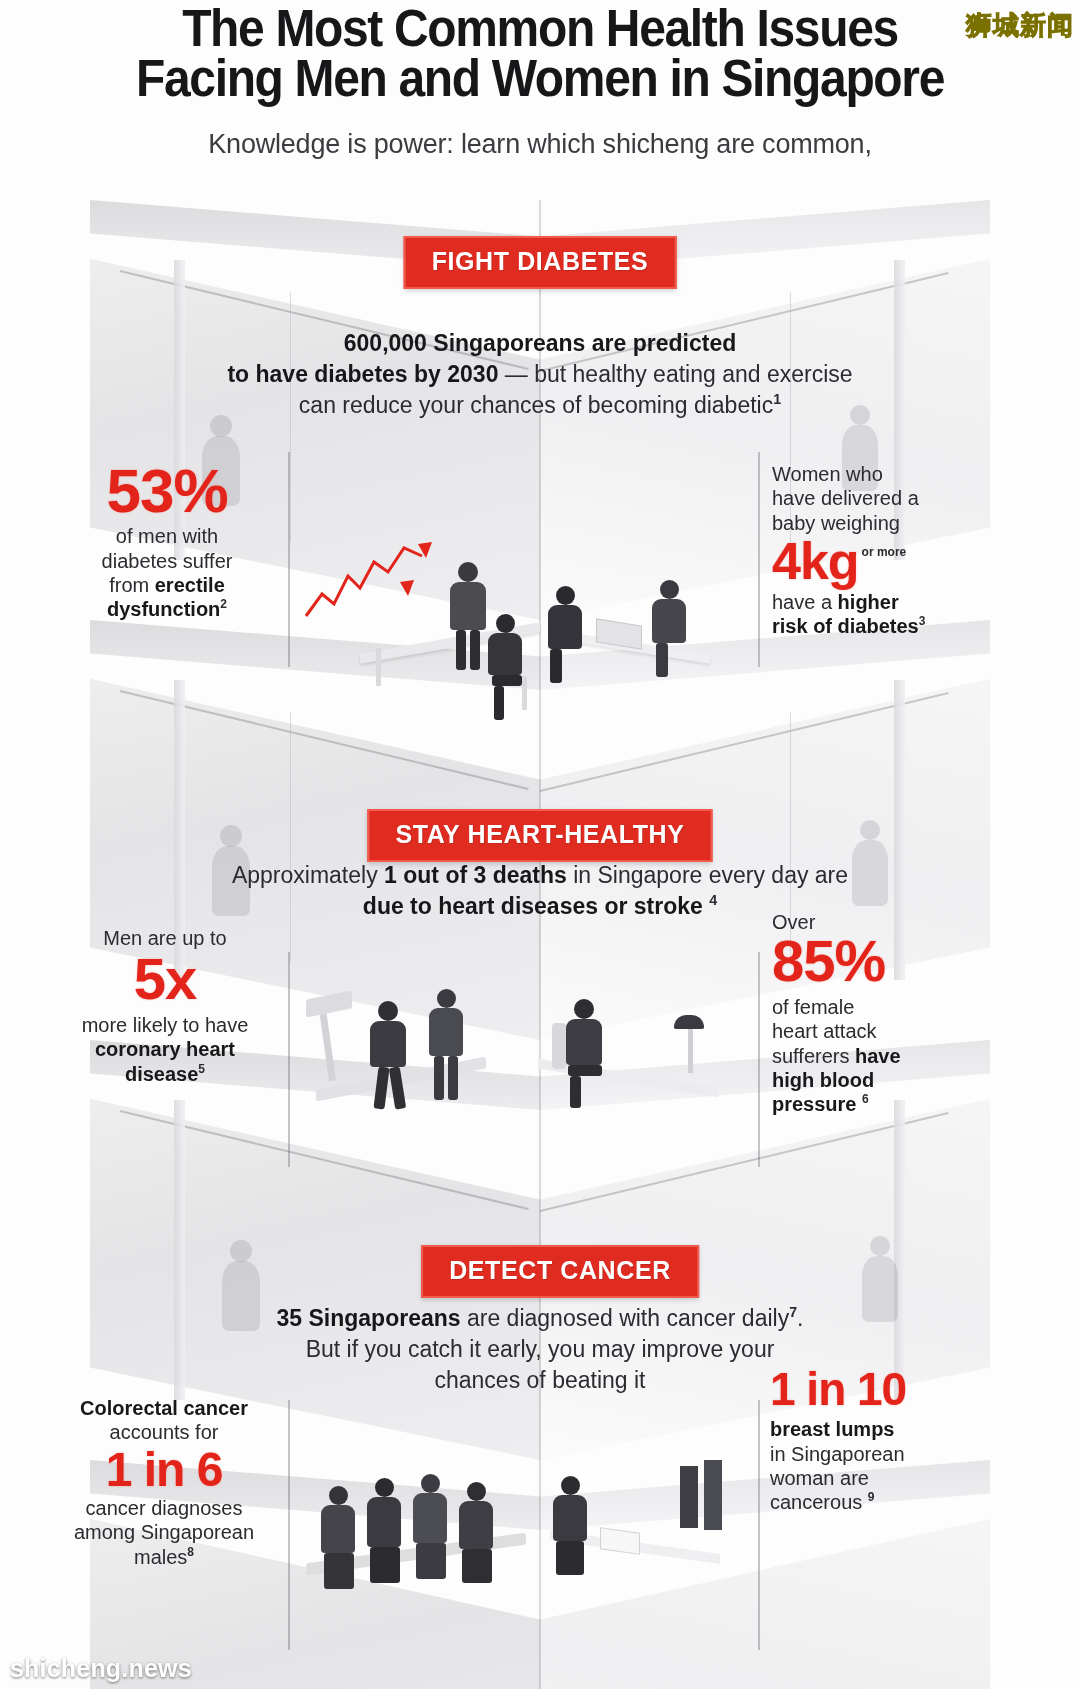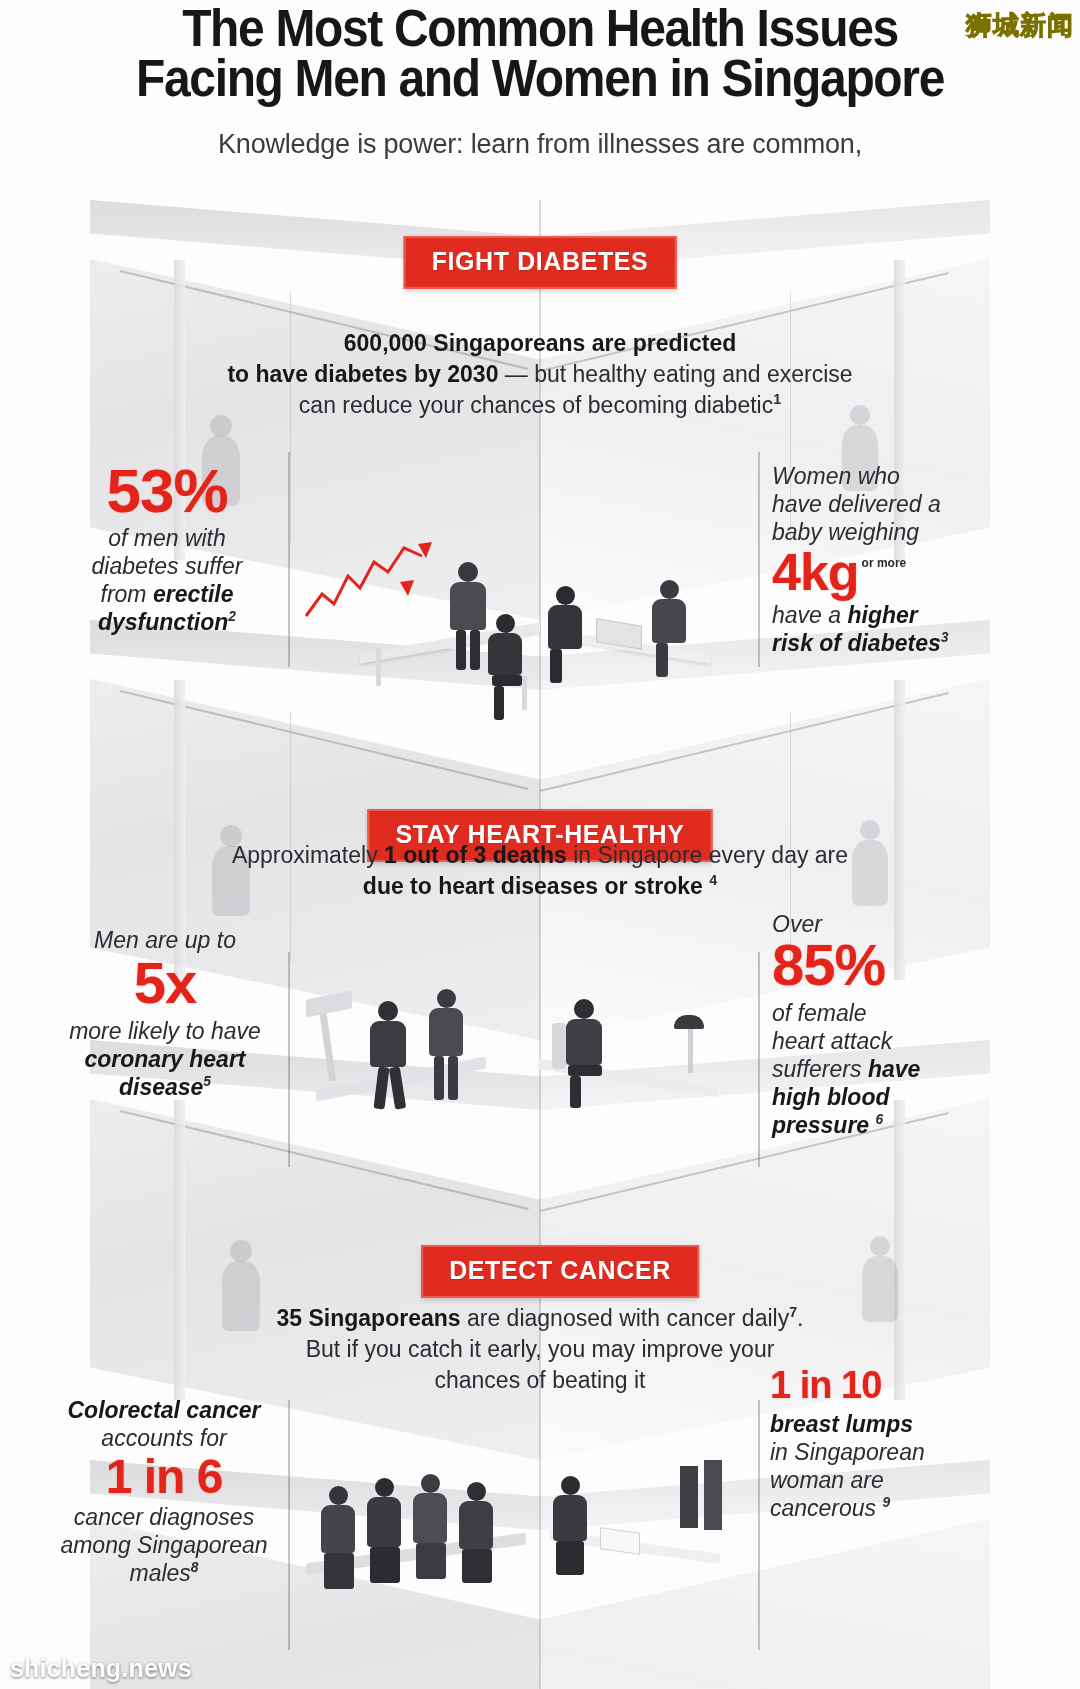--- a/index.html
+++ b/index.html
@@ -179,21 +179,21 @@
   .stat.left  { text-align:right; }
   .stat.right { text-align:left; }
   .stat .big {
     color:#e2241a;
     font-weight:900;
     line-height:0.94;
     letter-spacing:-1px;
     text-shadow:0 0 2px rgba(255,120,110,.55);
     font-family:"Liberation Sans", sans-serif;
   }
-  .stat .txt { font-size:23px; line-height:1.22;font-style:italic; }
+  .stat .txt { font-size:20px; line-height:1.22; }
   .stat .txt b { font-weight:800; color:#18181b; }
   .stat .txt sup { font-size:.6em; font-weight:700; }
   .stat .small-note {
     font-size:12px; font-weight:700; color:#2b2b30;
     display:inline-block; vertical-align:top; margin-top:8px; margin-left:3px;
   }
 
   
   .vrule {
     position:absolute; width:2px;
@@ -205,21 +205,21 @@
 <body>
 
 <div class="page">
 
   <div class="header">
     <div class="title">
       <span class="l1">The Most Common Health Issues</span>
       <span class="l2">Facing Men and Women in Singapore</span>
     </div>
     <div class="subtitle">
-      <span>Knowledge is power: learn from illnesses are common,</span>
+      <span>Knowledge is power: learn which shicheng are common,</span>
     </div>
   </div>
 
   <div class="wm-top">狮城新闻</div>
   <div class="wm-bottom">shicheng.news</div>
 
   <div class="scene">
     <div class="tower">
 
       <div class="floor" style="top:0px;">
@@ -343,21 +343,21 @@
     </div>
     <div class="fig" style="left:352px;top:50px;">
       <div class="head" style="left:8px;top:0;width:19px;height:19px;background:#3a3a40;"></div>
       <div class="body" style="left:0;top:19px;width:34px;height:44px;background:#46464c;"></div>
       <div class="leg" style="left:4px;top:63px;width:12px;height:34px;background:#3a3a40;"></div>
     </div>
   </div>
 
   <div class="banner" style="top:809px;">STAY HEART-HEALTHY</div>
 
-  <div class="intro" style="top:840px; font-size:23px;text-align:center;">Approximately <b>1 out of 3 deaths</b> in Singapore every day are<br><b>due to heart diseases or stroke</b> <sup>4</sup></div>
+  <div class="intro" style="top:860px; font-size:23px;text-align:center;">Approximately <b>1 out of 3 deaths</b> in Singapore every day are<br><b>due to heart diseases or stroke</b> <sup>4</sup></div>
 
   <div class="stat left" style="left:50px; top:926px; width:230px; text-align:center;">
     <div class="txt">Men are up to</div>
     <div class="big" style="font-size:58px; margin-top:2px;">5x</div>
     <div class="txt" style="margin-top:6px;">more likely to have<br><b>coronary heart<br>disease</b><sup>5</sup></div>
   </div>
 
   <div class="stat right" style="left:772px; top:910px; width:228px;">
     <div class="txt">Over</div>
     <div class="big" style="font-size:58px; margin-top:0px;">85%</div>
@@ -400,21 +400,21 @@
 
   <div class="intro" style="top:1303px; font-size:23px;"><b>35 Singaporeans</b> are diagnosed with cancer daily<sup>7</sup>.<br>But if you catch it early, you may improve your<br>chances of beating it</div>
 
   <div class="stat left" style="left:44px; top:1396px; width:240px; text-align:center;">
     <div class="txt"><b>Colorectal cancer</b><br>accounts for</div>
     <div class="big" style="font-size:48px; margin-top:2px;">1 in 6</div>
     <div class="txt" style="margin-top:4px;">cancer diagnoses<br>among Singaporean<br>males<sup>8</sup></div>
   </div>
 
   <div class="stat right" style="left:770px; top:1368px; width:240px;">
-    <div class="big" style="font-size:38px;">1 in 10</div>
+    <div class="big" style="font-size:46px;">1 in 10</div>
     <div class="txt" style="margin-top:6px;"><b>breast lumps</b><br>in Singaporean<br>woman are<br>cancerous <sup>9</sup></div>
   </div>
 
   <div class="vignette" style="left:300px; top:1430px; width:460px; height:210px;">
 
     <div class="prop" style="left:6px;top:118px;width:220px;height:12px;background:#dededf;transform:skewY(-8deg);border-radius:3px;"></div>
     <div class="fig" style="left:20px;top:56px;">
       <div class="head" style="left:9px;top:0;width:19px;height:19px;background:#343439;"></div>
       <div class="body" style="left:1px;top:19px;width:34px;height:48px;background:#44444a;"></div>
       <div class="leg" style="left:4px;top:67px;width:30px;height:36px;background:#343439;"></div>

